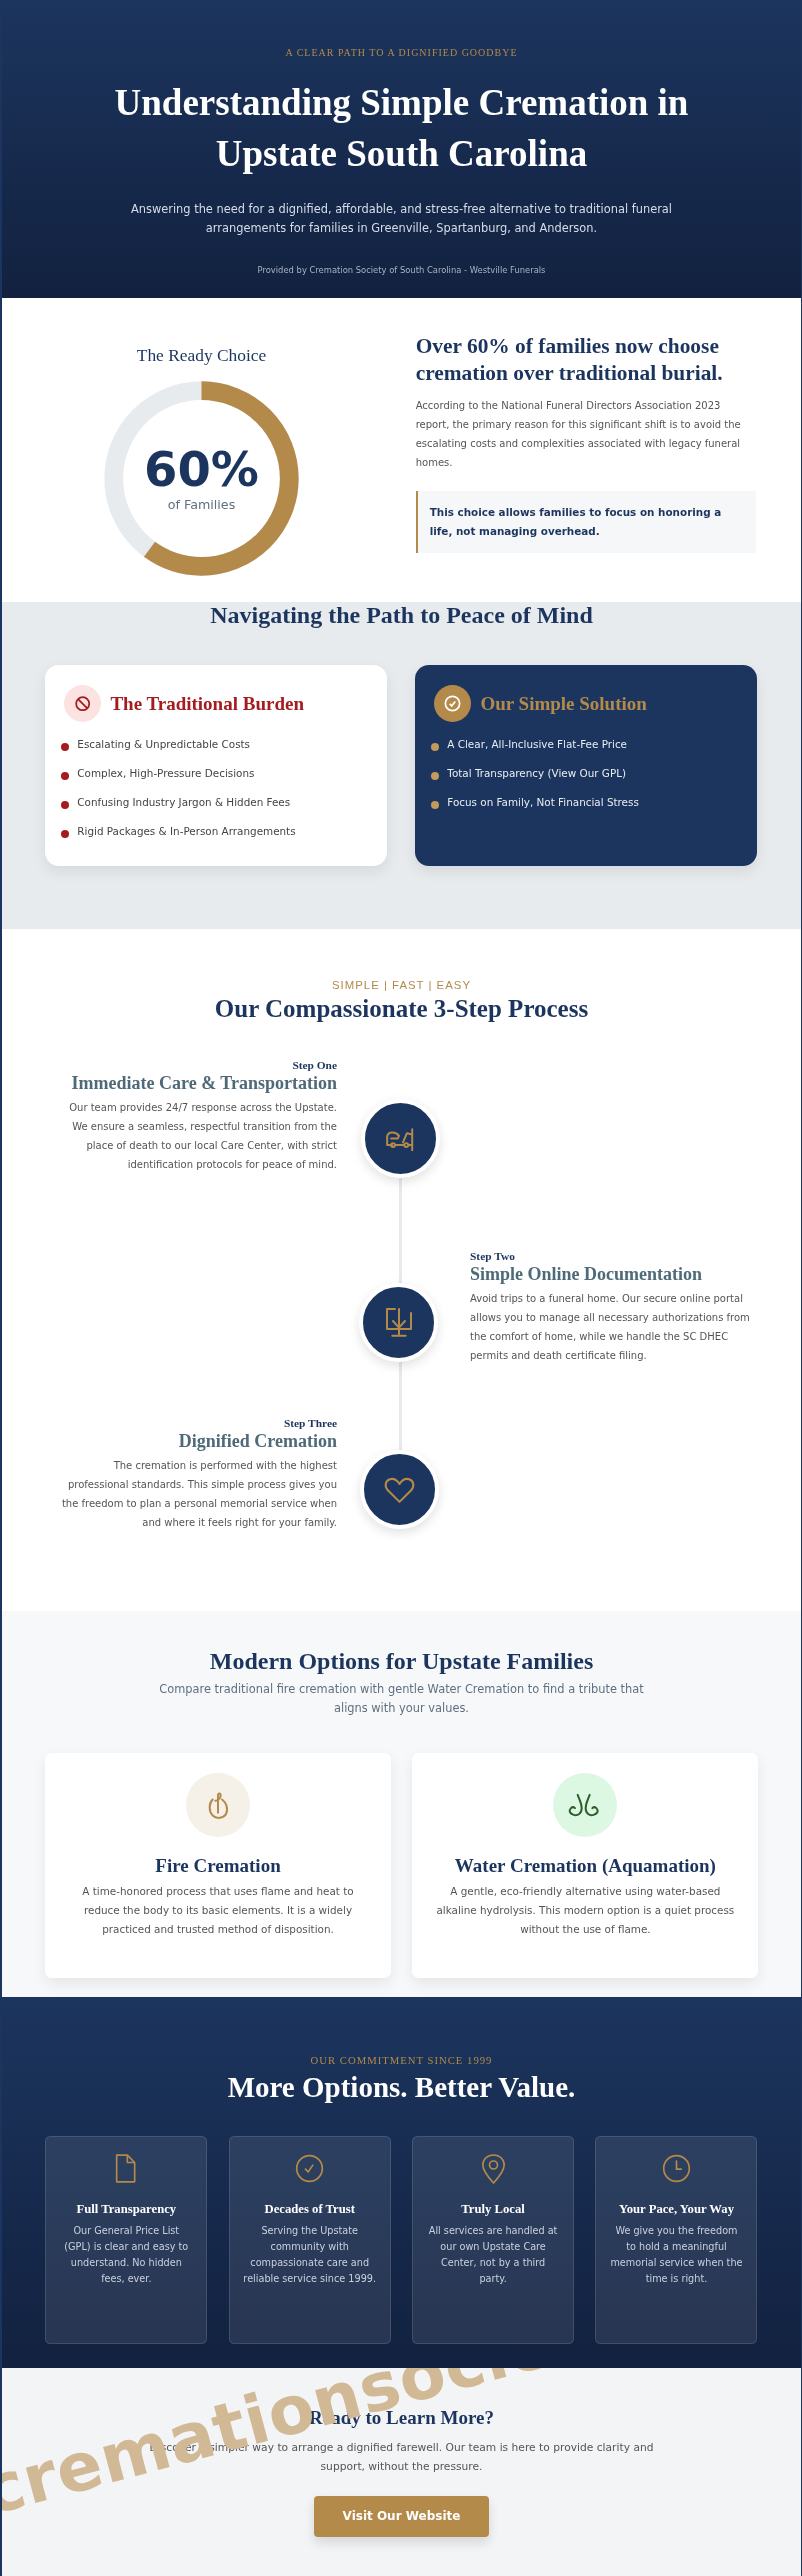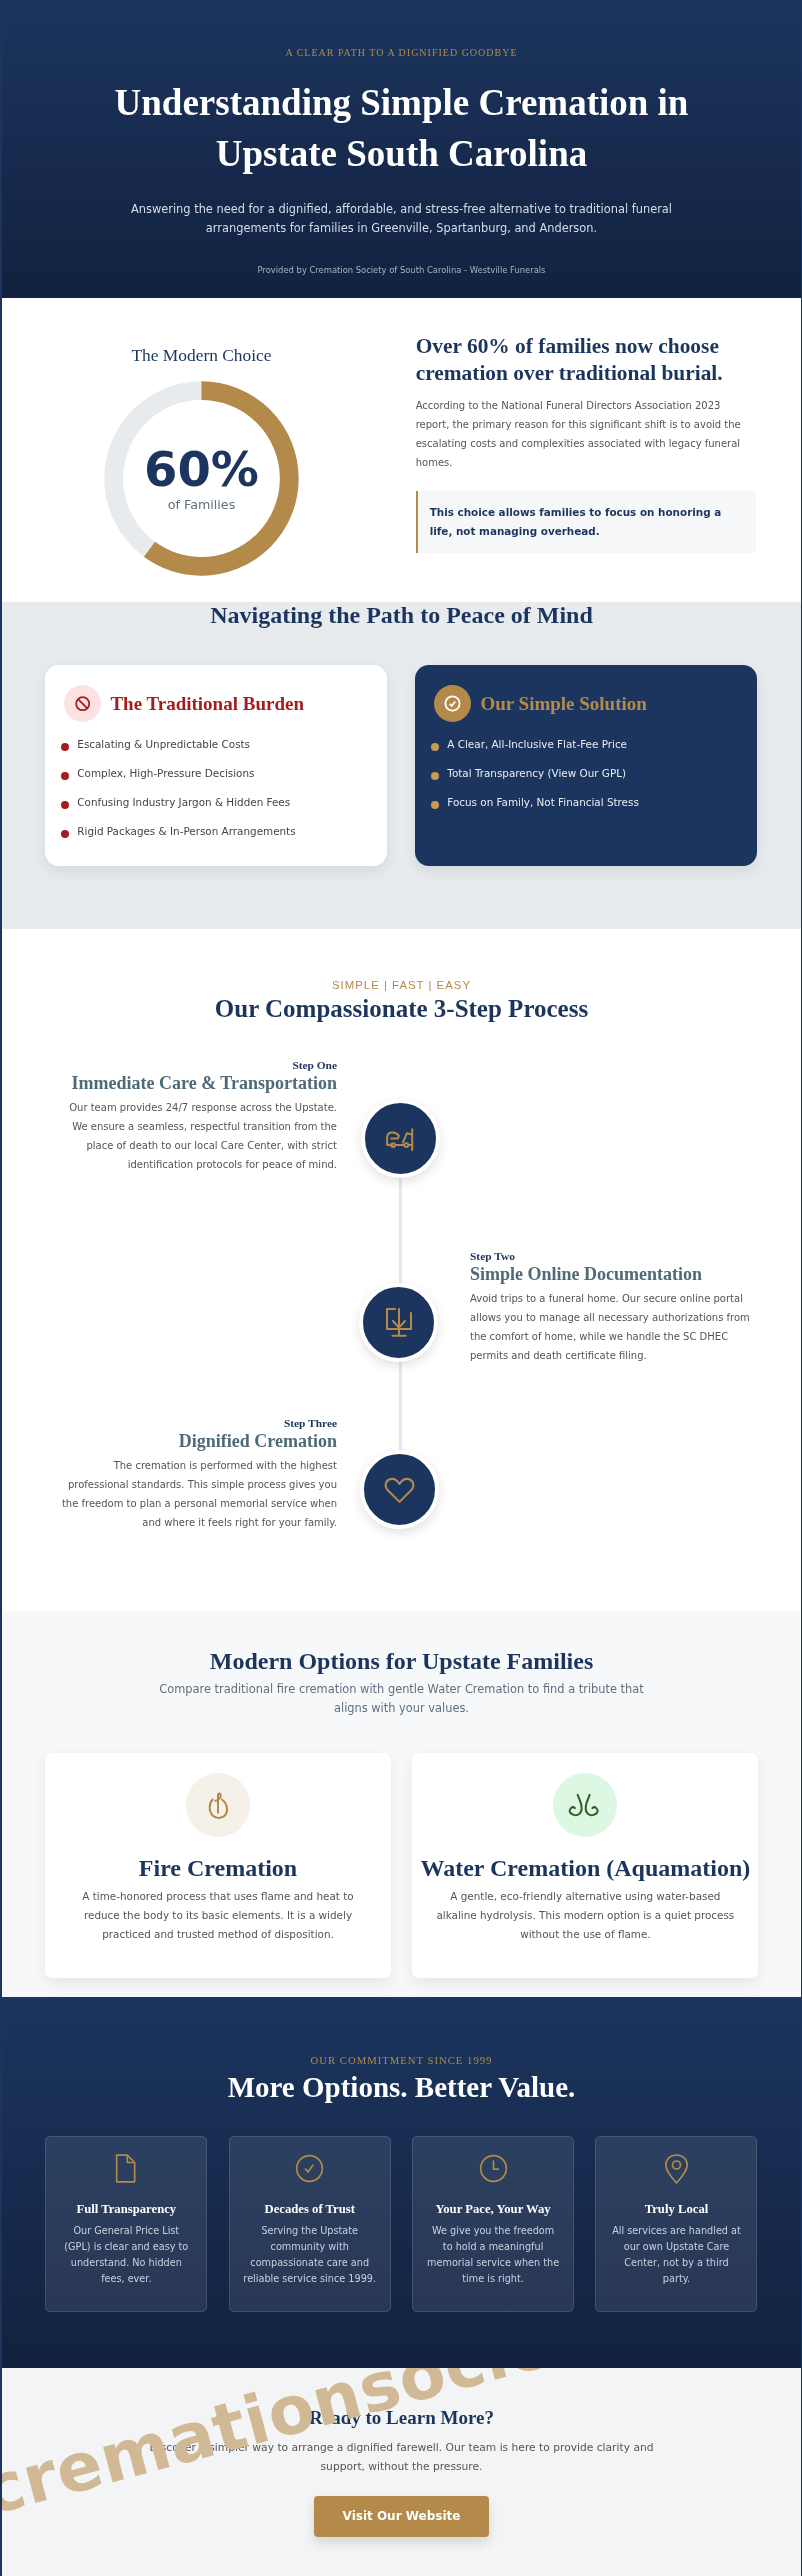--- a/index.html
+++ b/index.html
@@ -263,21 +263,21 @@
     padding-top: 20px;
   }
   .ocard .ic {
     width: 64px; height: 64px; border-radius: 50%;
     margin: 0 auto;
     display: flex; align-items: center; justify-content: center;
   }
   .ocard h3 {
     font-family: "Liberation Serif", serif;
     color: #1c355e;
-    font-size: 24px; font-weight: 700;
+    font-size: 19px; font-weight: 700;
     margin-top: 17.4px;
   }
   .ocard p {
     font-size: 10.4px;
     line-height: 19px;
     color: #555;
     width: 308px;
     margin: 5.4px auto 0;
   }
 
@@ -298,21 +298,21 @@
   .commit h2 {
     font-family: "Liberation Serif", serif;
     color: #fff;
     font-size: 29px; font-weight: 700;
     margin-top: 5.4px;
   }
   .commit .cards {
     display: flex; gap: 21.4px; margin-top: 32px; padding-left: 46px;
   }
   .kcard {
-    width: 162px; height: 176px;
+    width: 162px; height: 208px;
     background: rgba(255,255,255,0.09);
     border: 0.7px solid rgba(255,255,255,0.12);
     border-radius: 5.4px;
     padding-top: 16px;
   }
   .kcard .ic { height: 35px; display: flex; justify-content: center; }
   .kcard h3 {
     font-family: "Liberation Serif", serif;
     color: #fff;
     font-size: 12.7px; font-weight: 700;
@@ -384,21 +384,21 @@
 
   <section class="hero">
     <div class="eyebrow">A Clear Path to a Dignified Goodbye</div>
     <h1>Understanding Simple Cremation in Upstate South Carolina</h1>
     <p class="lede">Answering the need for a dignified, affordable, and stress-free alternative to traditional funeral arrangements for families in Greenville, Spartanburg, and Anderson.</p>
     <div class="provided">Provided by Cremation Society of South Carolina - Westville Funerals</div>
   </section>
 
   <section class="stats">
     <div class="left">
-      <div class="title">The Modern Choice</div>
+      <div class="title">The Ready Choice</div>
       <div class="donut-wrap">
         <svg width="201" height="201" viewBox="0 0 300 300">
           <circle cx="150" cy="150" r="131" fill="none" stroke="#e8ebee" stroke-width="28"></circle>
           <circle id="donut-arc" cx="150" cy="150" r="131" fill="none" stroke="#b38a4a" stroke-width="28" stroke-dasharray="493.85836514431554 329.2389100962103" transform="rotate(-90 150 150)"></circle>
         </svg>
         <div class="donut-center">
           <div class="big">60%</div>
           <div class="small">of Families</div>
         </div>
       </div>
@@ -566,37 +566,37 @@
           <svg width="31" height="31" viewBox="0 0 46 46" fill="none" stroke="#b38a4a" stroke-width="2.5" stroke-linecap="round">
             <circle cx="23" cy="23" r="19"></circle>
               <polyline points="17,24 21,28 28,18"></polyline>
           </svg>
         </div>
         <h3>Decades of Trust</h3>
         <p>Serving the Upstate community with compassionate care and reliable service since 1999.</p>
       </div>
       <div class="kcard">
         <div class="ic">
+          <svg width="27" height="32" viewBox="0 0 40 48" fill="none" stroke="#b38a4a" stroke-width="2.5" stroke-linejoin="round">
+            <path d="M20 45 C10 34 4 26 4 18 C4 9 11 3 20 3 C29 3 36 9 36 18 C36 26 30 34 20 45 Z"></path>
+            <circle cx="20" cy="18" r="6"></circle>
+          </svg>
+        </div>
+        <h3>Truly Local</h3>
+        <p>All services are handled at our own Upstate Care Center, not by a third party.</p>
+      </div>
+      <div class="kcard">
+        <div class="ic">
           <svg width="31" height="31" viewBox="0 0 46 46" fill="none" stroke="#b38a4a" stroke-width="2.5" stroke-linecap="round">
             <circle cx="23" cy="23" r="19"></circle>
               <polyline points="23,12 23,24 30,24"></polyline>
           </svg>
         </div>
         <h3>Your Pace, Your Way</h3>
         <p>We give you the freedom to hold a meaningful memorial service when the time is right.</p>
-      </div>
-      <div class="kcard">
-        <div class="ic">
-          <svg width="27" height="32" viewBox="0 0 40 48" fill="none" stroke="#b38a4a" stroke-width="2.5" stroke-linejoin="round">
-            <path d="M20 45 C10 34 4 26 4 18 C4 9 11 3 20 3 C29 3 36 9 36 18 C36 26 30 34 20 45 Z"></path>
-            <circle cx="20" cy="18" r="6"></circle>
-          </svg>
-        </div>
-        <h3>Truly Local</h3>
-        <p>All services are handled at our own Upstate Care Center, not by a third party.</p>
       </div>
     </div>
   </section>
 
   <section class="cta">
     <h2>Ready to Learn More?</h2>
     <p>Discover a simpler way to arrange a dignified farewell. Our team is here to provide clarity and support, without the pressure.</p>
     <a class="btn">Visit Our Website</a>
     <div class="watermark">cremationsocietyofsc.com</div>
   </section>

